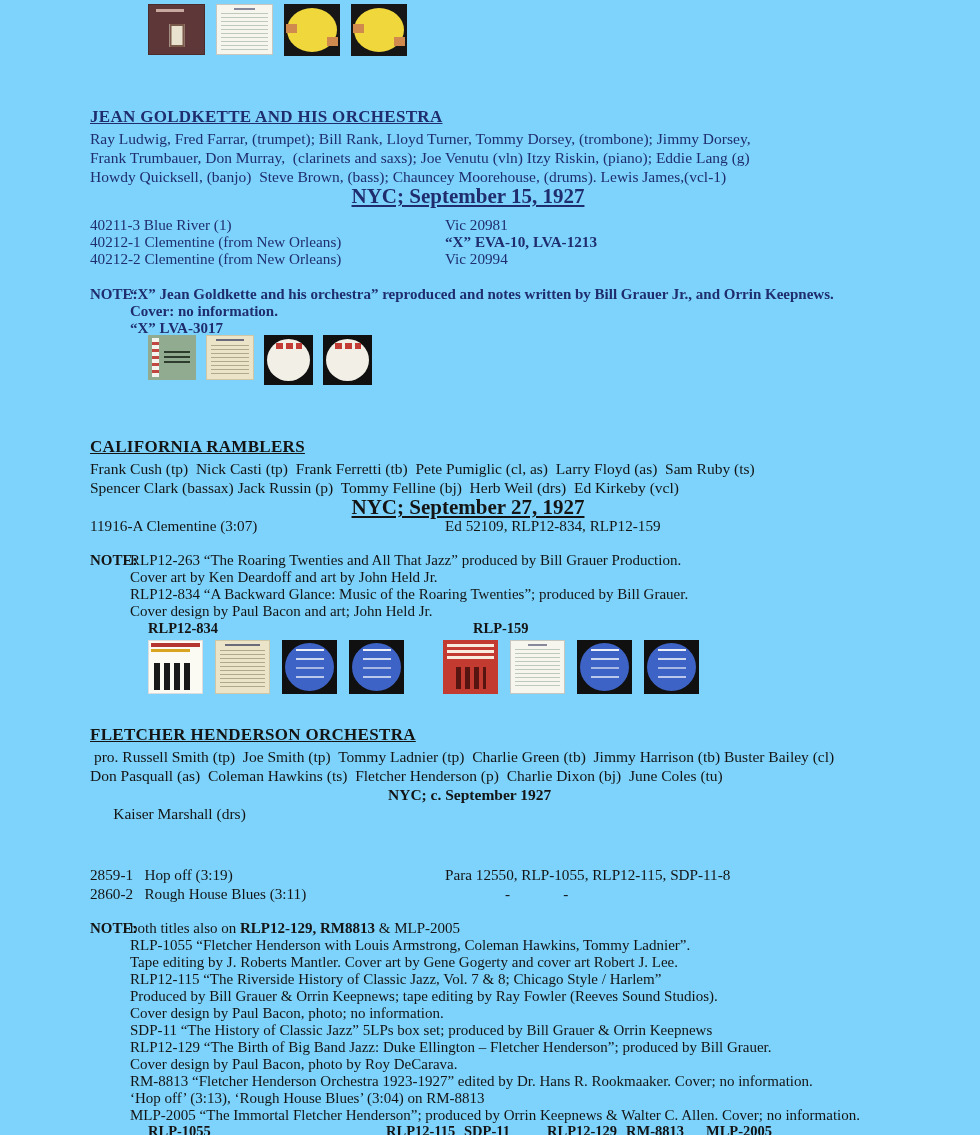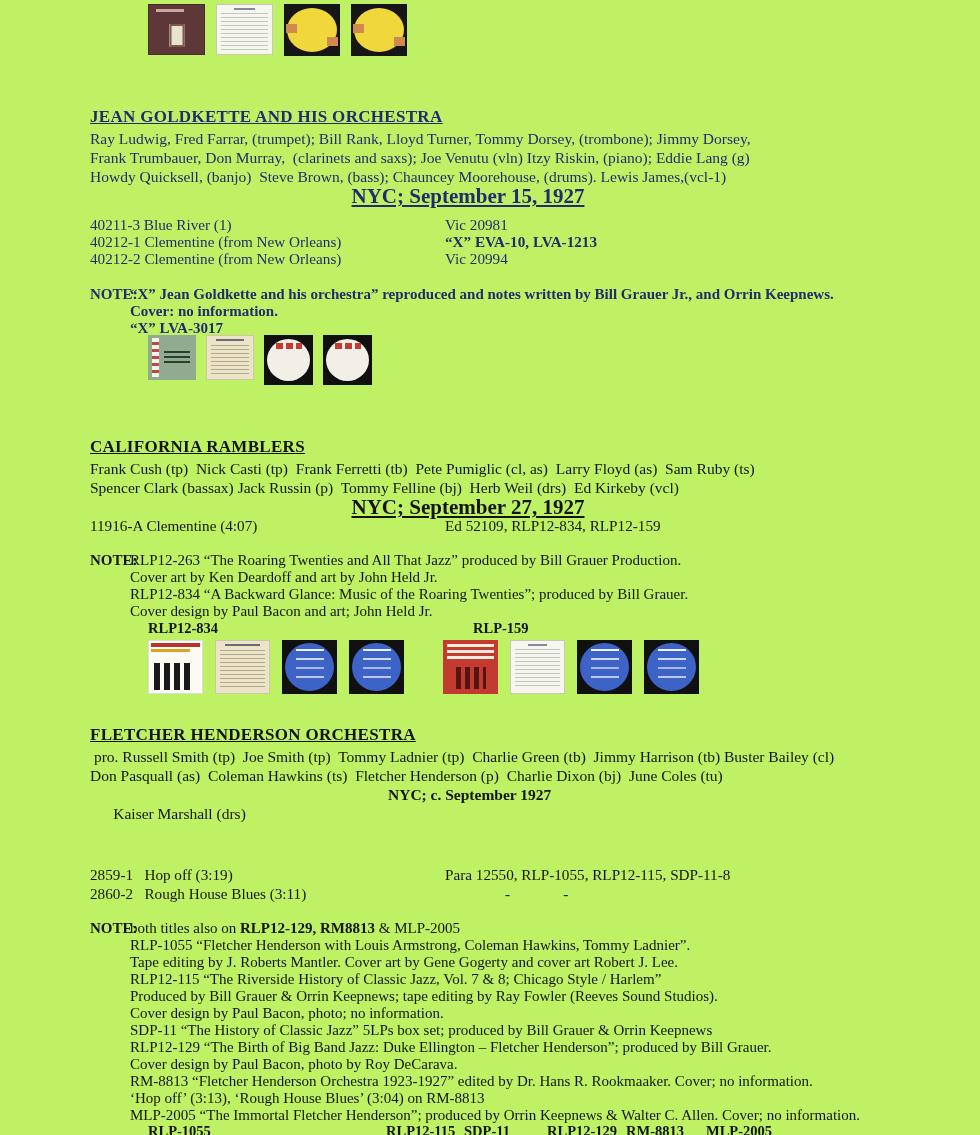--- a/index.html
+++ b/index.html
@@ -1,16 +1,16 @@
 <!DOCTYPE html>
 <html><head>
 <meta charset="utf-8">
 <style>
   html,body{margin:0;padding:0;background:#fff;}
-  .page{position:relative;width:980px;height:1135px;background:#bef264;
+  .page{position:relative;width:980px;height:1135px;background:#7dd3fc;
         font-family:"Liberation Serif","DejaVu Serif",serif;color:#141414;overflow:hidden;}
   .navy{color:#1f2d6e;}
   .sec{position:absolute;left:90px;}
   .sec-g{top:107px;width:860px;}
   .sec-c{top:437px;width:860px;}
   .sec-h{top:725px;width:880px;}
   .title{font-size:17px;font-weight:bold;text-decoration:underline;letter-spacing:.3px;
          line-height:19px;margin:0 0 3px 0;}
   .pline{font-size:15.5px;line-height:19px;white-space:pre-wrap;}
   .date{width:756px;text-align:center;font-weight:bold;font-size:21px;line-height:19px;margin-top:1px;text-decoration:underline;}
@@ -134,21 +134,21 @@
     </div>
   </section>
 
   <section class="sec sec-c">
     <h2 class="title">CALIFORNIA RAMBLERS</h2>
     <div class="pline">Frank Cush (tp)  Nick Casti (tp)  Frank Ferretti (tb)  Pete Pumiglic (cl, as)  Larry Floyd (as)  Sam Ruby (ts)</div>
     <div class="pline">Spencer Clark (bassax) Jack Russin (p)  Tommy Felline (bj)  Herb Weil (drs)  Ed Kirkeby (vcl)</div>
     <div class="date">NYC; September 27, 1927</div>
     <div class="tracks">
       <div class="trow">
-        <span class="tm">11916-A Clementine (4:07)</span>
+        <span class="tm">11916-A Clementine (3:07)</span>
         <span class="ti">Ed 52109, RLP12-834, RLP12-159</span>
       </div>
     </div>
     <div class="note">
       <span class="nlabel">NOTE:</span>
       <div>
         <div class="nline">RLP12-263 “The Roaring Twenties and All That Jazz” produced by Bill Grauer Production.</div>
         <div class="nline">Cover art by Ken Deardoff and art by John Held Jr.</div>
         <div class="nline">RLP12-834 “A Backward Glance: Music of the Roaring Twenties”; produced by Bill Grauer.</div>
         <div class="nline">Cover design by Paul Bacon and art; John Held Jr.</div>

